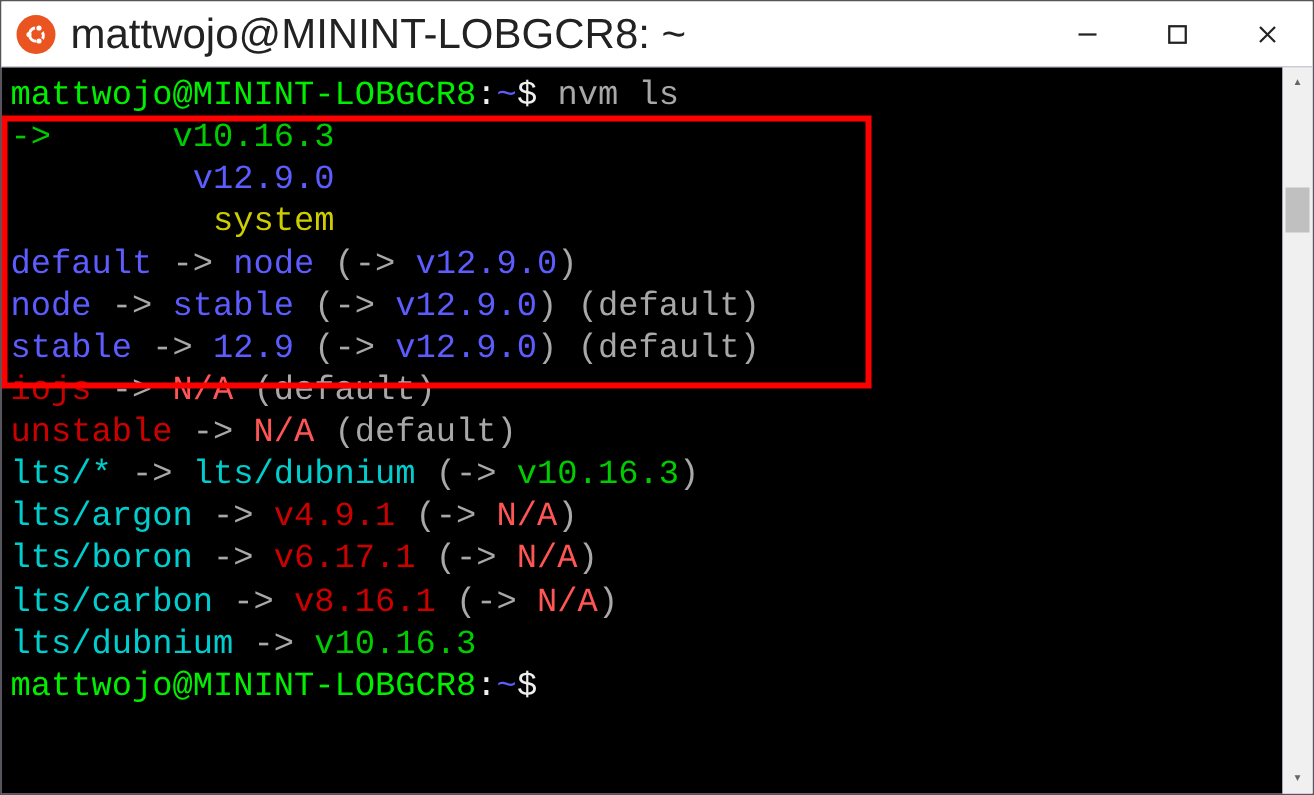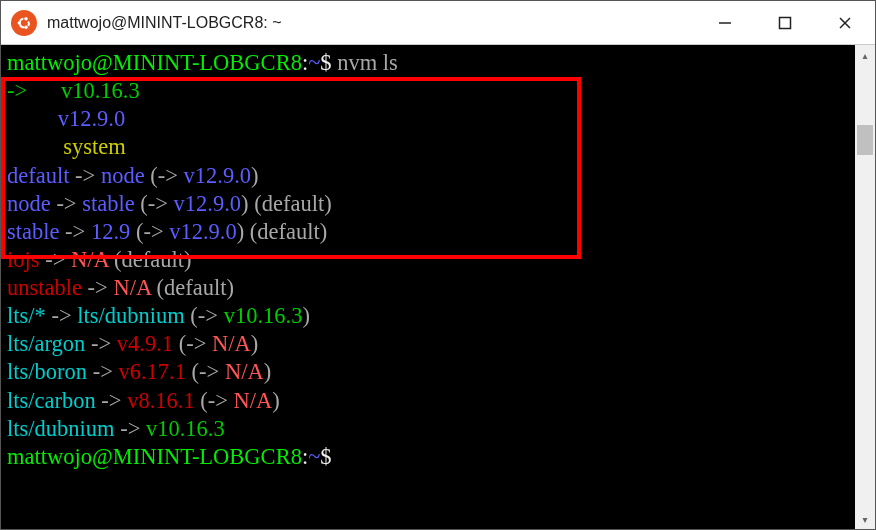--- a/index.html
+++ b/index.html
@@ -36,21 +36,21 @@
     background: #e95420;
     display: flex;
     align-items: center;
     justify-content: center;
     margin-right: 10px;
     flex-shrink: 0;
   }
   .app-icon svg { width: 16px; height: 16px; }
   .title {
     font-family: -apple-system, "Segoe UI", sans-serif;
-    font-size: 16px;
+    font-size: 28px;
     color: #222;
     flex: 1;
   }
   .win-controls {
     display: flex;
     height: 100%;
   }
   .win-btn {
     width: 60px;
     height: 100%;
@@ -59,21 +59,20 @@
     justify-content: center;
     font-family: "Segoe UI Symbol", sans-serif;
     font-size: 16px;
     color: #222;
     cursor: pointer;
   }
   .terminal-wrap {
     flex: 1;
     display: flex;
     background: #c4b5fd;
-    font-family: Liberation Serif, serif;
   }
   .terminal {
     flex: 1;
     background: #000;
     padding: 4px 6px;
     font-size: 22.5px;
     line-height: 1.25;
     white-space: pre;
     color: #a8a8a8;
     position: relative;

